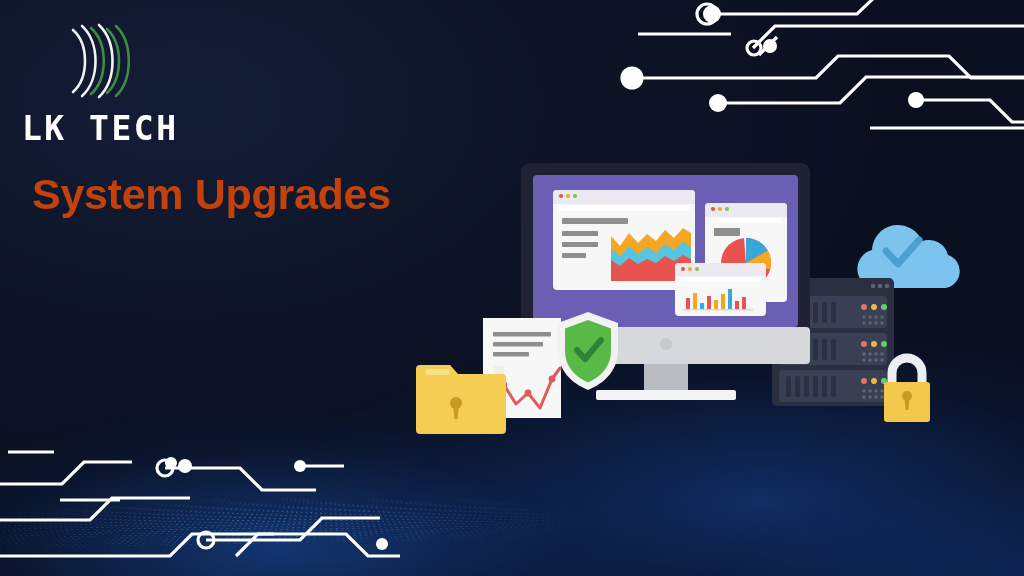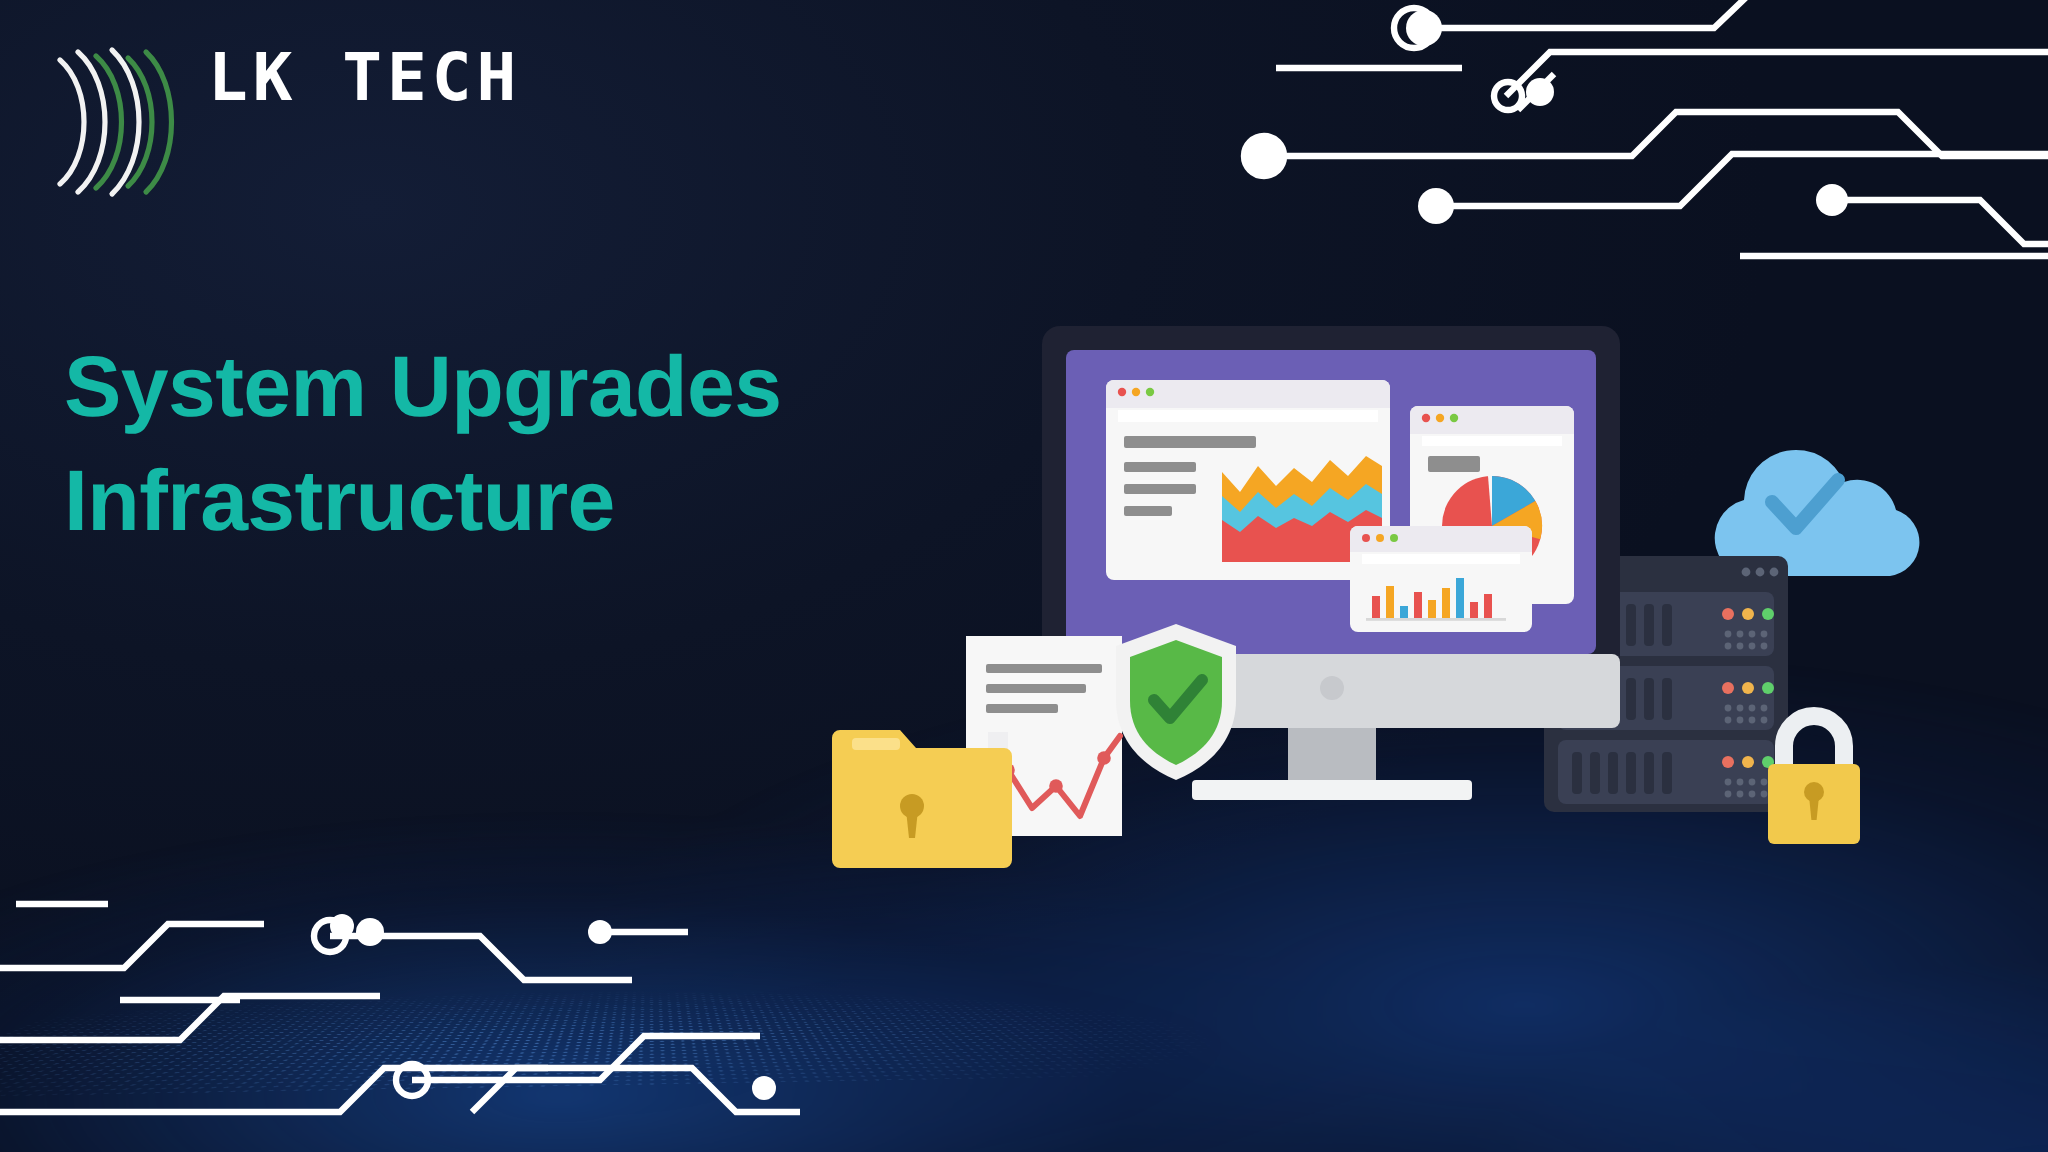--- a/index.html
+++ b/index.html
@@ -51,35 +51,35 @@
     background-image:radial-gradient(circle at 50% 50%, rgba(96,160,240,.7) 0 .8px, rgba(0,0,0,0) 1.5px);
     background-size:6px 6px;
     transform:perspective(420px) rotateX(70deg) rotate(-3deg);
     transform-origin:50% 100%;
     -webkit-mask-image:radial-gradient(ellipse 60% 75% at 40% 60%, #000 6%, rgba(0,0,0,0) 80%);
             mask-image:radial-gradient(ellipse 60% 75% at 40% 60%, #000 6%, rgba(0,0,0,0) 80%);
     opacity:.6;
   }
   .circuit-svg { position:absolute; inset:0; }
   
-  .logo { position:absolute; left:22px; top:22px; display:flex; align-items:flex-start; gap:12px; }
+  .logo { position:absolute; left:22px; top:22px; display:flex; align-items:center; gap:12px;flex-direction:column; }
   .logo-mark { width:70px; height:78px; display:block; }
   .logo-text {
     color:#ffffff;
     font-family:"DejaVu Sans Mono", monospace;
     font-size:33px; font-weight:700;
     letter-spacing:2.5px;
     line-height:1;
     white-space:nowrap;
   }
   
   .headline {
     position:absolute; left:32px; top:166px;
     width:430px;
-    color:#14b8a6;
+    color:#c2410c;
     font-size:43px;
     font-weight:700;
     line-height:1.33;
     letter-spacing:-0.3px;
   }
   .headline span { display:block; }
   
   .illus { position:absolute; left:400px; top:150px; width:600px; height:300px; }
   .illus svg { display:block; width:600px; height:300px; overflow:visible; }
 </style>
@@ -145,21 +145,20 @@
         <path d="M34 3 C52 20 52 58 34 75" stroke="#f2f2f2"></path>
         <path d="M42 7 C58 22 58 56 42 71" stroke="#3d8b46"></path>
         <path d="M51 4 C68 20 68 58 51 74" stroke="#3d8b46"></path>
       </g>
     </svg>
     <div class="logo-text">LK TECH</div>
   </div>
 
   <h1 class="headline">
     <span>System Upgrades</span>
-    <span>Infrastructure</span>
   </h1>
 
   <div class="illus">
   <svg viewBox="0 0 600 300">
 
     <g>
       <path d="M472 100 a26 26 0 0 1 50 -9 a20 20 0 0 1 26 14 a17 17 0 0 1 -3 33 h-63 a19 19 0 0 1 -10 -38 z" fill="#7cc4ef"></path>
       <path d="M486 101 l12 13 l21 -24" fill="none" stroke="#4d9fd0" stroke-width="7" stroke-linecap="round" stroke-linejoin="round"></path>
     </g>
 

